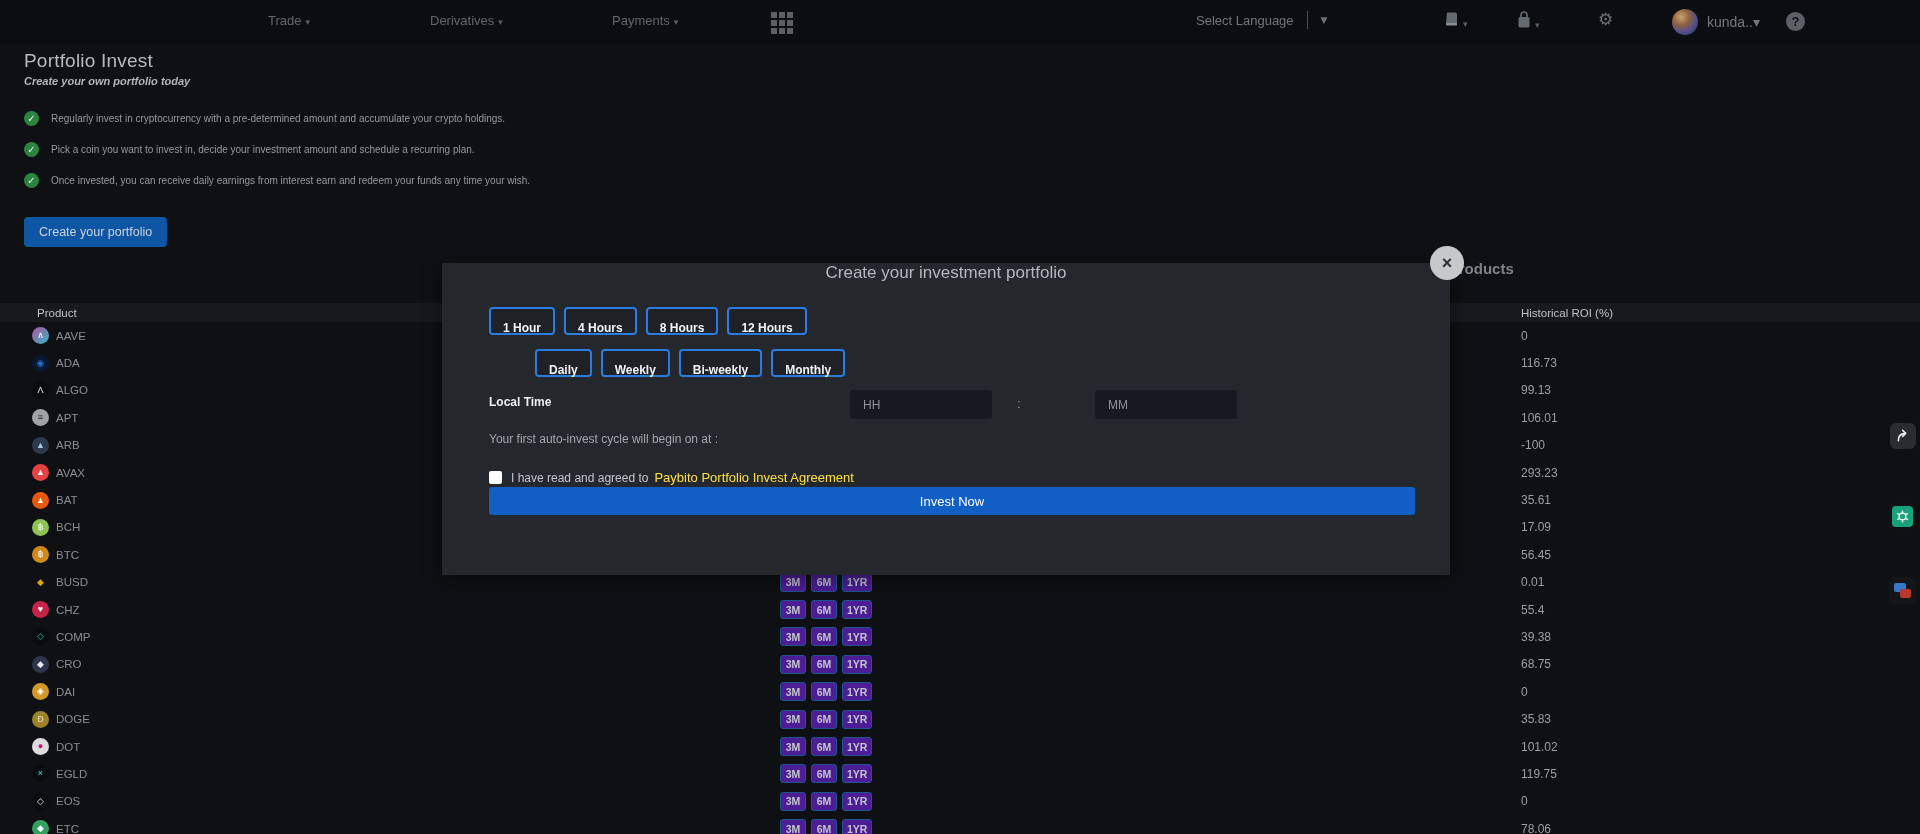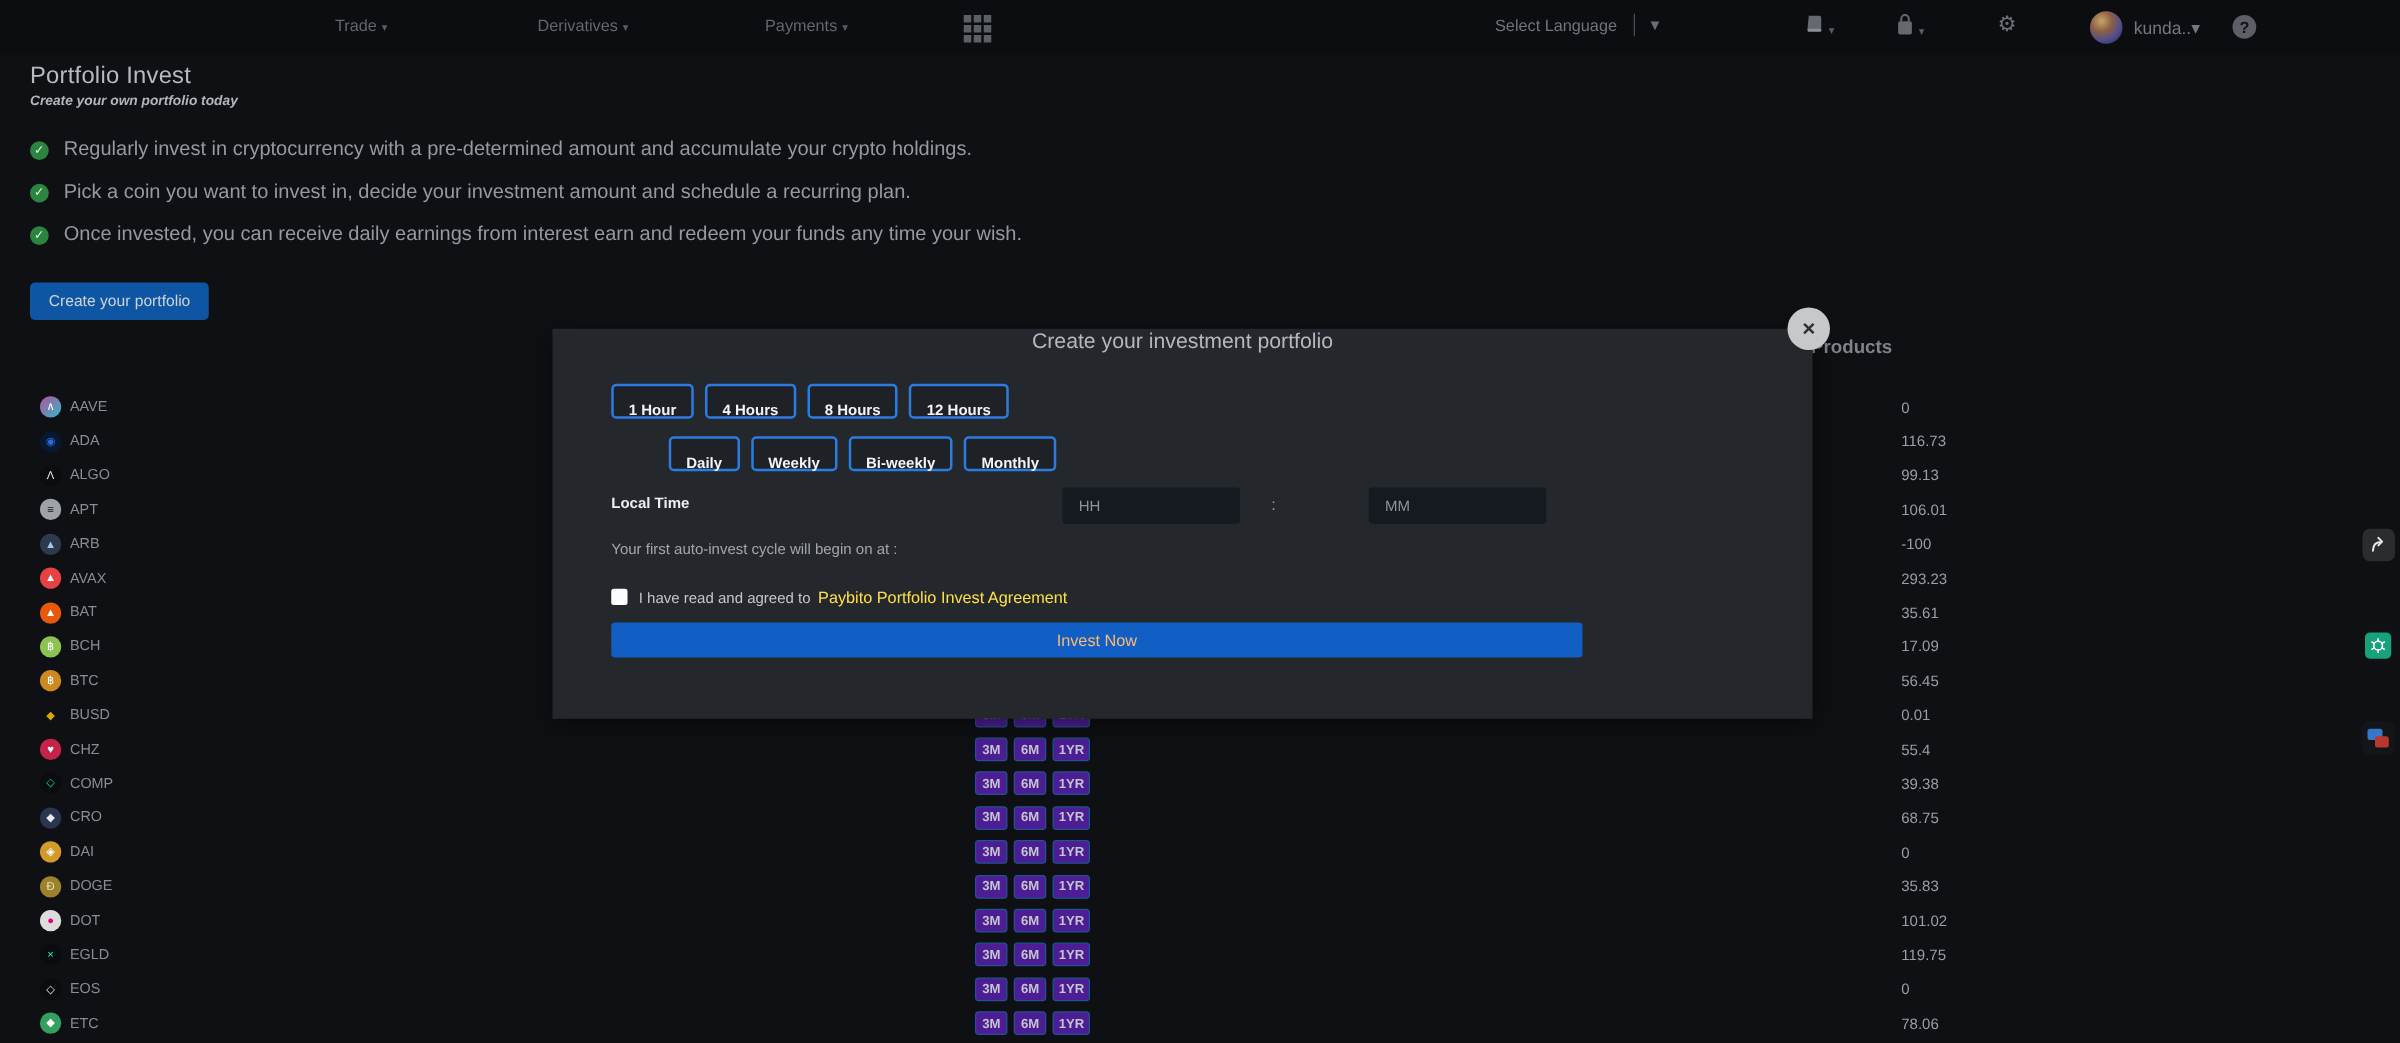--- a/index.html
+++ b/index.html
@@ -28,21 +28,21 @@
               text-align:center; line-height:19px; cursor:pointer; }
 
   
   .content { padding:6px 0 0 24px; }
   .page-title { font-size:19px; font-weight:500; color:#b7bac0; letter-spacing:.2px; }
   .page-sub { margin-top:3px; font-size:11px; font-style:italic; font-weight:bold; color:#b3b6bc; }
   .bullets { margin-top:24px; }
   .bullet { display:flex; align-items:center; gap:12px; margin-bottom:16px; }
   .check { width:15px; height:15px; border-radius:50%; background:#2b8440; color:#e9f5ec;
            font-size:10px; line-height:15px; text-align:center; flex:none; }
-  .bullet span.txt { font-size:16px; color:#9599a0; }
+  .bullet span.txt { font-size:10px; color:#9599a0; }
   .cta { margin-top:13px; display:inline-block; background:#0e56a3; color:#ccd3db;
          font-size:12.5px; border:none; border-radius:4px; padding:8px 15px; cursor:pointer;
          font-family:"Liberation Sans", sans-serif; }
 
   
   .tabs { display:flex; margin-top:13px; }
   .tab { width:960px; text-align:center; font-size:15px; font-weight:bold; cursor:pointer; }
   .tab.active { color:#c2c5cb; }
   .tab.inactive { color:#7f8389; }
 
@@ -85,22 +85,22 @@
                 font-family:"Liberation Sans", sans-serif; }
   .time-input::placeholder { color:#8f939a; }
   .t-hh { left:361px; } .t-mm { left:606px; }
   .t-colon { position:absolute; left:528px; top:6px; color:#9da0a6; font-size:13px; }
   .begin-text { margin-top:12px; font-size:12px; color:#a2a6ac; }
   .agree-row { margin-top:24px; display:flex; align-items:center; }
   .agree-check { appearance:none; -webkit-appearance:none; width:13px; height:13px;
                  background:#fdfdfd; border-radius:2px; border:none; cursor:pointer; }
   .agree-txt { margin-left:9px; font-size:12px; color:#c3c6cc; }
   .agree-link { margin-left:6px; font-size:13px; color:#fde047; text-decoration:none; cursor:pointer; }
-  .invest-btn { display:block; margin-top:13px; width:777px; height:28px; background:#115fc4;
-                border:none; border-radius:3px; color:#fdba74; font-size:13px; cursor:pointer;
+  .invest-btn { display:block; margin-top:2px; width:926px; height:28px; background:#115fc4;
+                border:none; border-radius:3px; color:#ffffff; font-size:13px; cursor:pointer;
                 font-family:"Liberation Sans", sans-serif; }
 
   
   .fwidget { position:absolute; z-index:20; cursor:pointer; }
   .w-share { left:1890px; top:423px; width:26px; height:26px; background:#2a2c30; border-radius:6px;
              display:flex; align-items:center; justify-content:center; }
   .w-gpt { left:1889px; top:503px; width:27px; height:27px; background:#101113; border-radius:6px;
            display:flex; align-items:center; justify-content:center; }
   .w-gpt .gpt-in { width:21px; height:21px; background:#17a27c; border-radius:4px;
                    display:flex; align-items:center; justify-content:center; }
@@ -175,20 +175,25 @@
 
   <button class="cta">Create your portfolio</button>
 </div>
 
 <div class="tabs">
   <div class="tab active">All Assets</div>
   <div class="tab inactive">Multi-asset Products</div>
 </div>
 
 <div class="table">
+  <div class="thead">
+    <div class="h-product">Product</div>
+    <div></div>
+    <div class="h-roi">Historical ROI (%)</div>
+  </div>
   <div>
   <div class="trow">
     <div class="cell-product">
       <span class="coin-icon" style="background: linear-gradient(135deg, rgb(182, 80, 158), rgb(46, 186, 198)); color: rgb(255, 255, 255);">∧</span>
       <span class="coin-symbol">AAVE</span>
     </div>
     <div class="cell-periods">
           <button class="p-btn">3M</button>
           <button class="p-btn">6M</button>
           <button class="p-btn">1YR</button>

